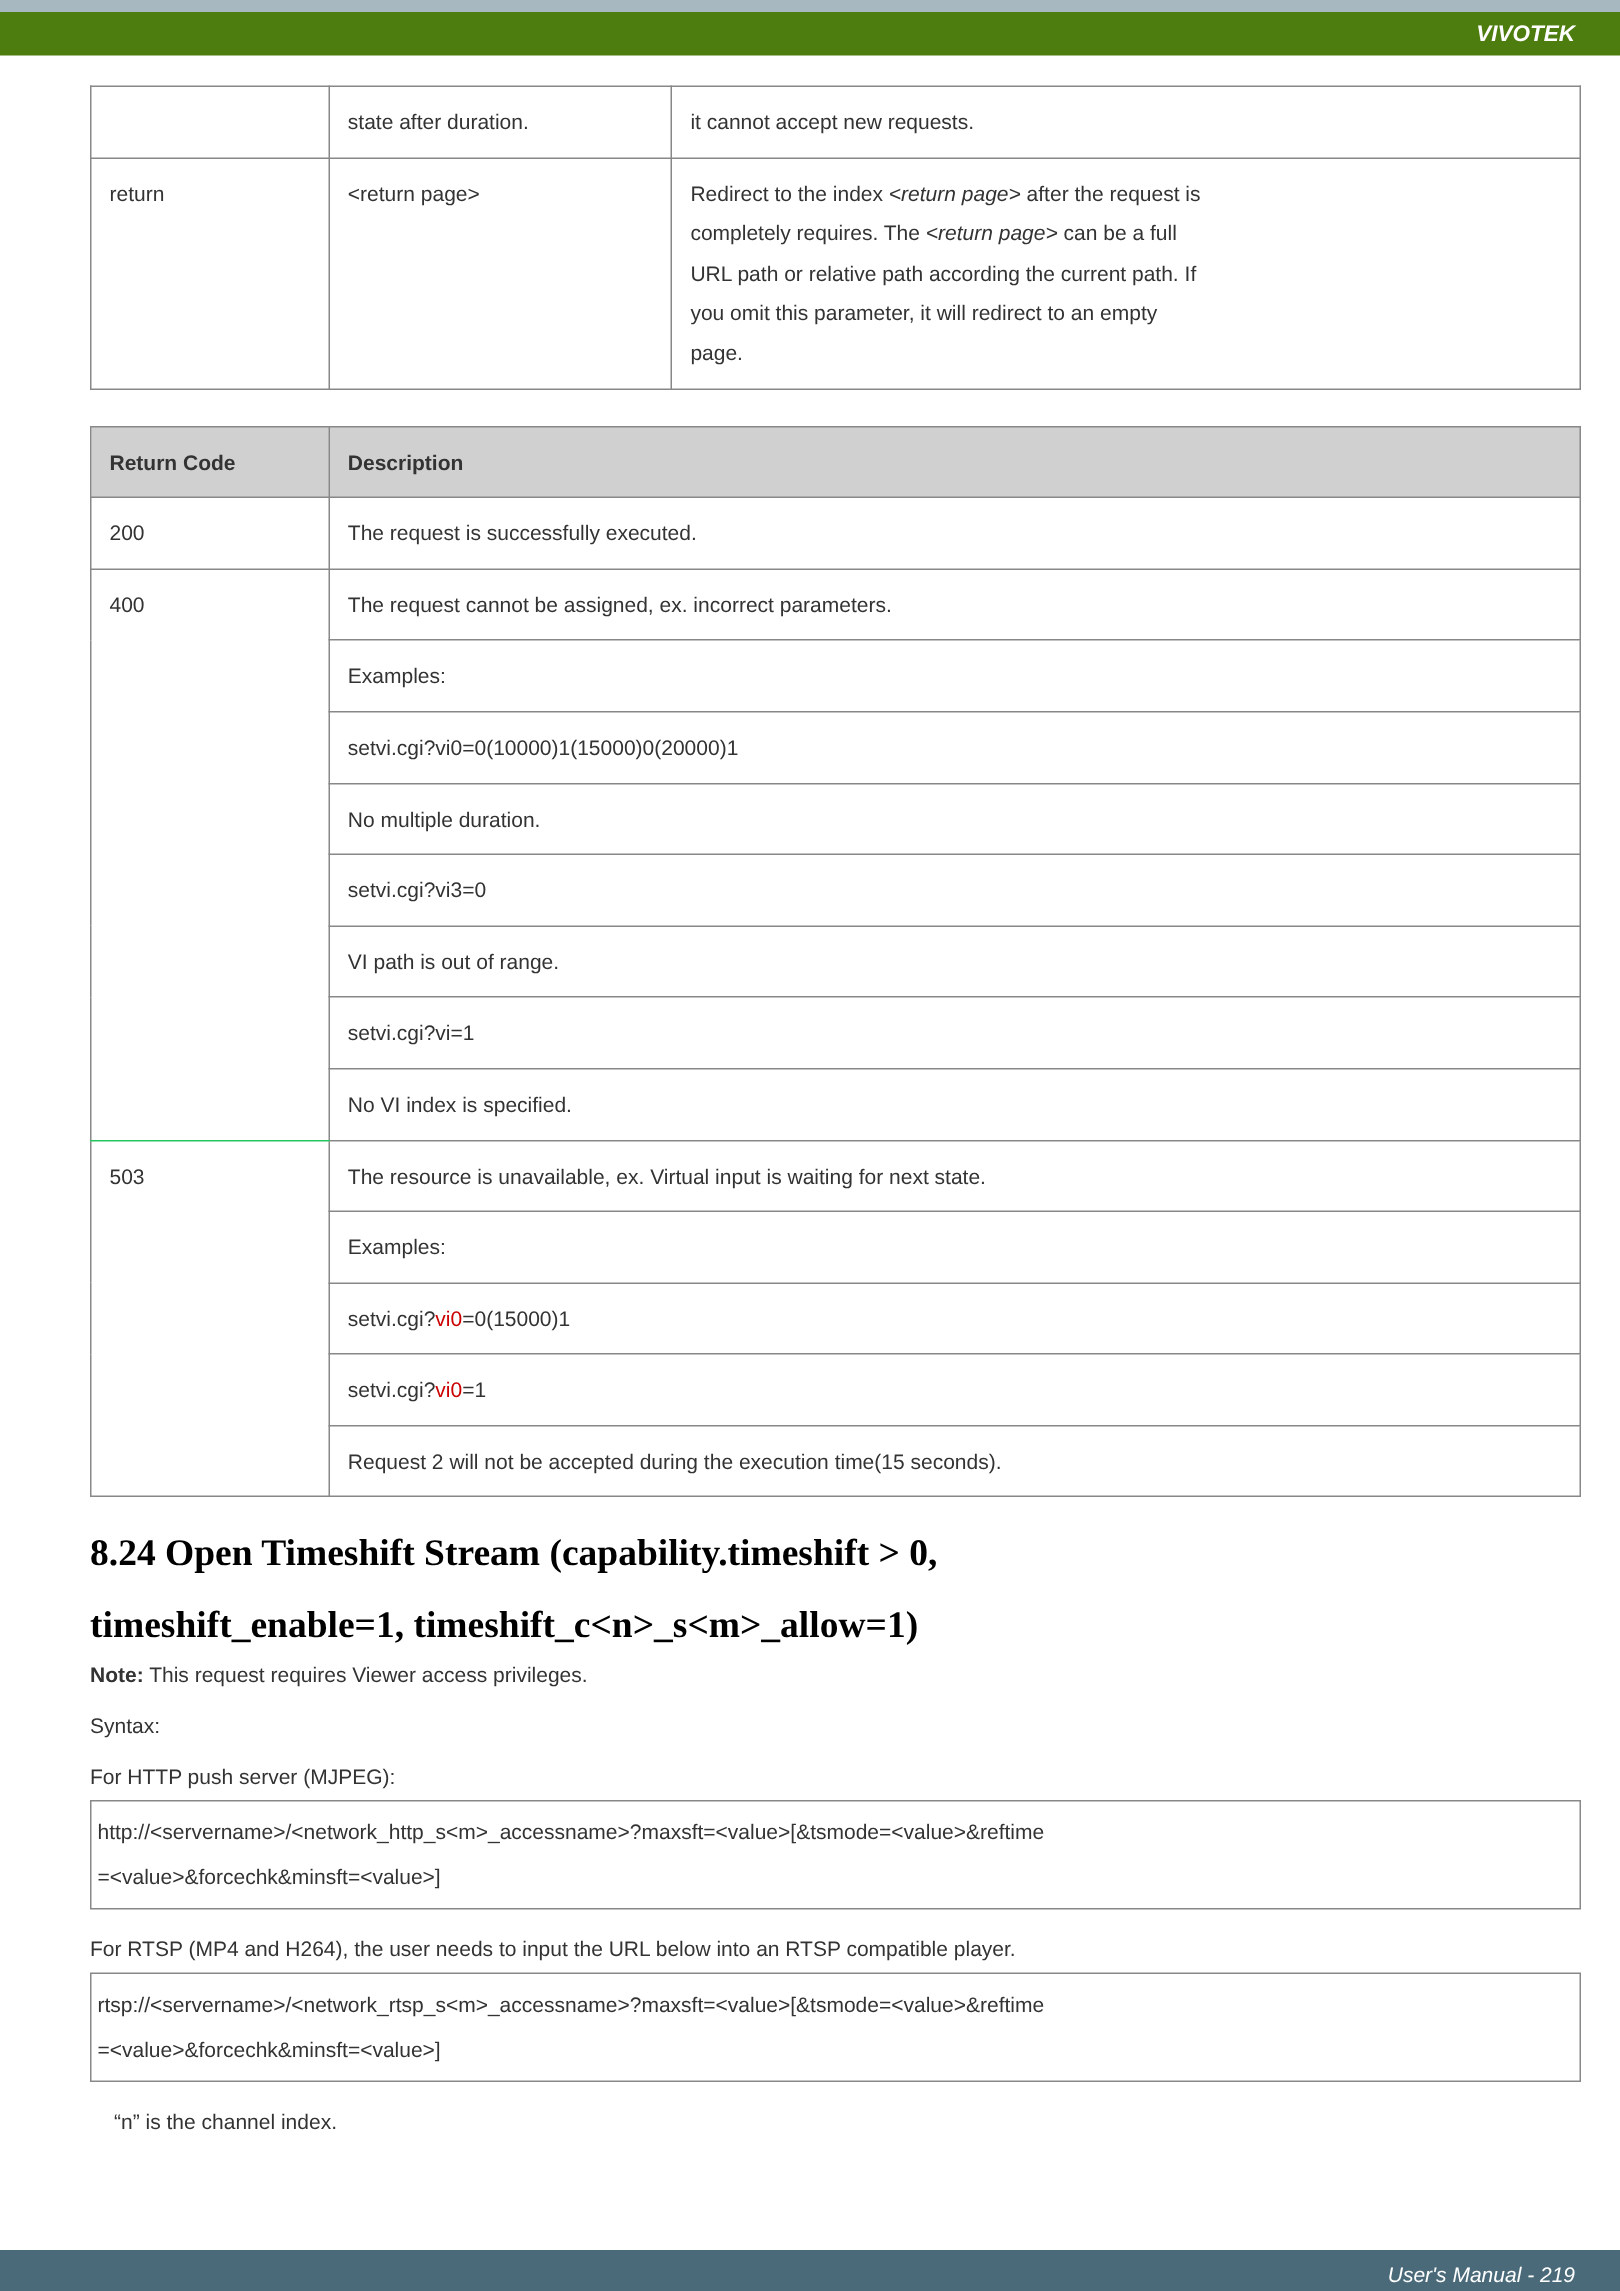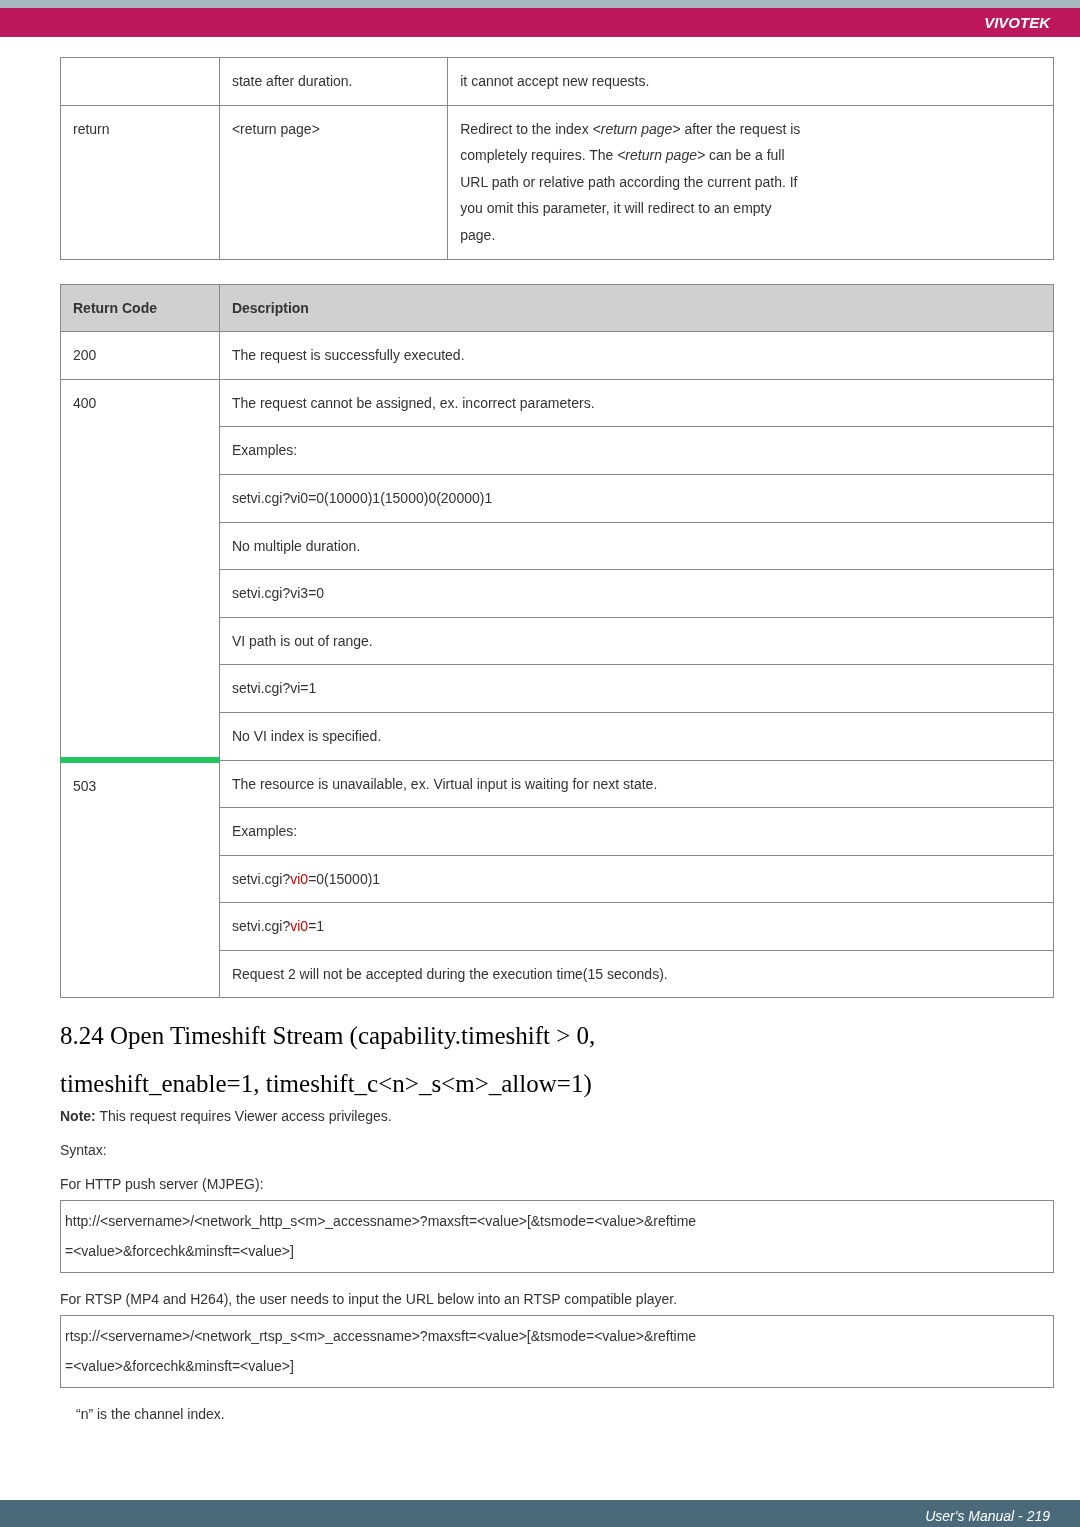--- a/index.html
+++ b/index.html
@@ -9,21 +9,21 @@
     font-size: 14px;
     color: #333;
     background: #fff;
     width: 1080px;
   }
   .top-accent {
     height: 8px;
     background: #a8b8c0;
   }
   .header-bar {
-    background: #be185d;
+    background: #4d7c0f;
     color: #fff;
     font-style: italic;
     font-weight: bold;
     text-align: right;
     padding: 6px 30px;
     font-size: 15px;
     font-family: Arial, sans-serif;
   }
   .content {
     padding: 20px 26px 20px 60px;
@@ -44,21 +44,21 @@
   table.spec th {
     background: #d0d0d0;
     font-weight: bold;
   }
   .col-narrow { width: 16%; }
   .col-mid { width: 23%; }
   em { font-style: italic; }
   .heading {
     font-family: "Times New Roman", Times, serif;
     font-size: 25px;
-    font-weight: normal;
+    font-weight: bold;
     margin: 20px 0 10px 0;
     color: #000;
   }
   .note {
     font-size: 14px;
     margin: 8px 0;
   }
   .note strong { font-weight: bold; }
   .subhead {
     font-size: 14px;
@@ -122,21 +122,21 @@
     <tbody>
         <tr>
       <th class="col-narrow">Return Code</th>
       <th>Description</th>
     </tr>
     <tr>
       <td>200</td>
       <td>The request is successfully executed.</td>
     </tr>
     <tr>
-      <td rowspan="8" style="border-bottom:6px solid #22c55e">400</td>
+      <td rowspan="8" style="border-bottom:1px solid #22c55e">400</td>
       <td>The request cannot be assigned, ex. incorrect parameters.</td>
     </tr>
     <tr>
           <td class="sub">Examples:</td>
         </tr>
     <tr>
           <td class="sub">setvi.cgi?vi0=0(10000)1(15000)0(20000)1</td>
         </tr>
     <tr>
           <td class="sub">No multiple duration.</td>

